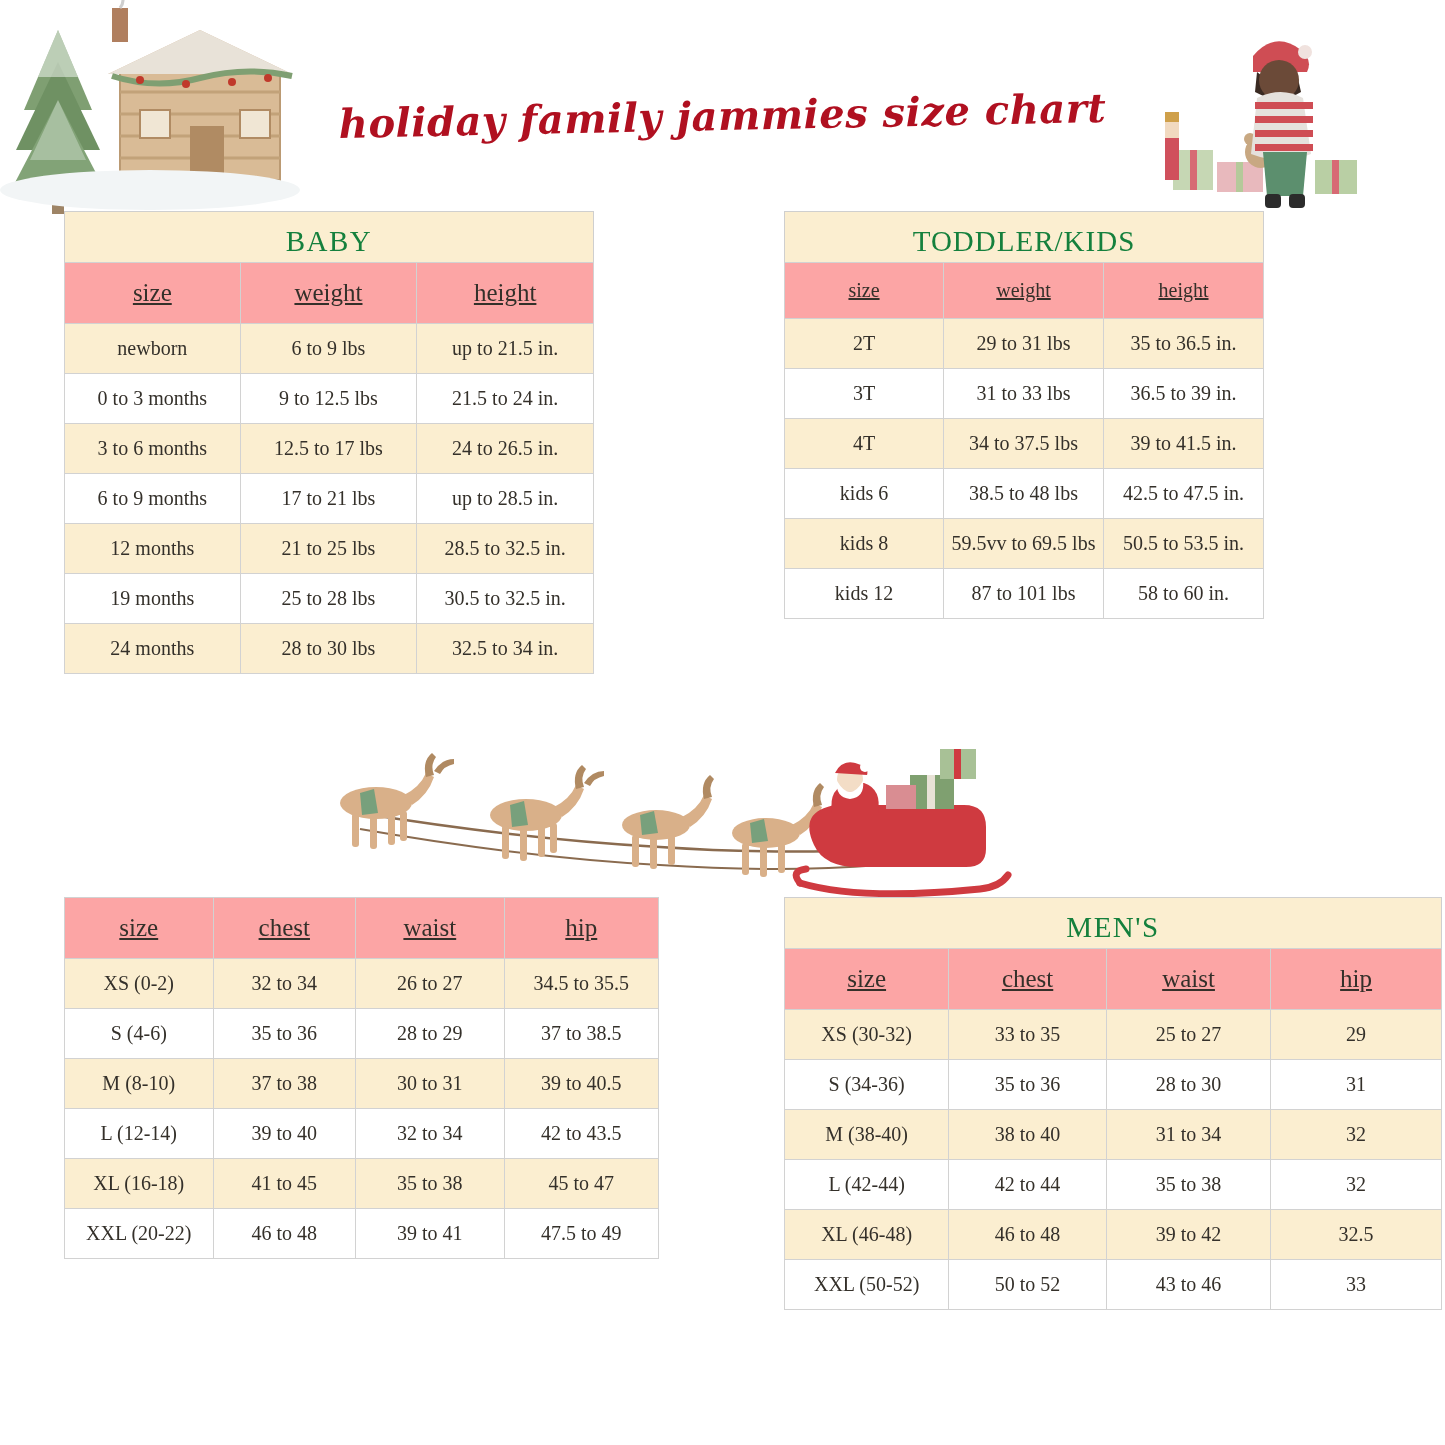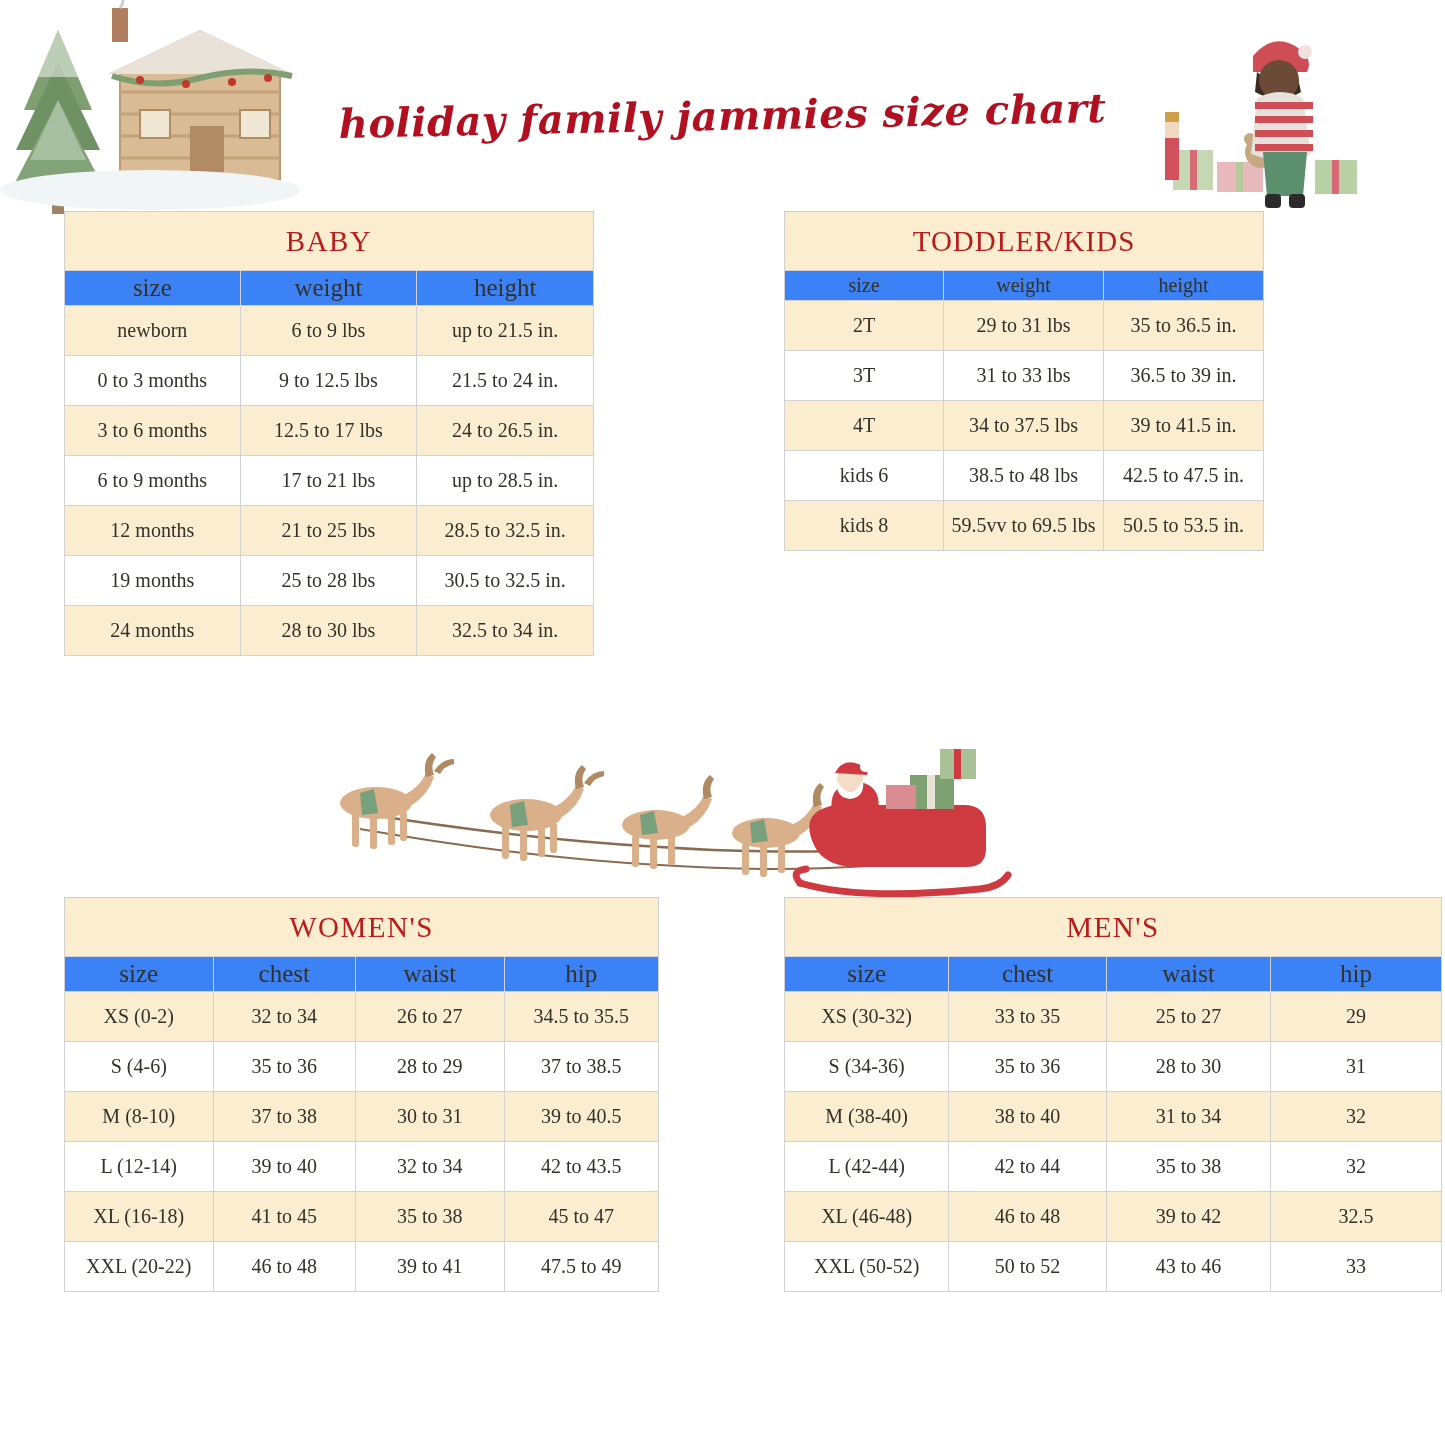--- a/index.html
+++ b/index.html
@@ -44,39 +44,40 @@
   table {
     border-collapse: collapse;
     width: 100%;
     table-layout: fixed;
   }
   caption {
     background: #fbeed0;
     font-family: "Liberation Serif", serif;
     font-size: 29px;
     letter-spacing: 1.5px;
-    padding: 13px 0 12px 0;
-    color: #b91c1c;
+    padding: 13px 0 4px 0;
+    color: #15803d;
     border: 1px solid #cfcfcf;
     border-bottom: none;
   }
   th, td {
     border: 1px solid #d2d2d2;
     text-align: center;
     font-size: 20px;
     color: #34302a;
     padding: 13px 2px;
     white-space: nowrap;
     overflow: hidden;
   }
   th {
     font-weight: normal;
     font-size: 25px;
-    padding: 3px 2px;
-    background: #3b82f6;
+    padding: 16px 2px;
+    background: #fca5a5;
+    text-decoration: underline;
   }
   tbody tr:nth-child(odd) td { background: #fbeed0; }
   tbody tr:nth-child(even) td { background: #ffffff; }
 
   
   .t3 col.c1 { width: 33.2%; }
   .t3 col.c2 { width: 33.4%; }
   .t3 col.c3 { width: 33.4%; }
 
   .t4 col.c1 { width: 25%; }
@@ -331,33 +332,37 @@
       <tr>
           <td>kids 6</td>
           <td>38.5 to 48 lbs</td>
           <td>42.5 to 47.5 in.</td>
         </tr>
       <tr>
           <td>kids 8</td>
           <td>59.5vv to 69.5 lbs</td>
           <td>50.5 to 53.5 in.</td>
         </tr>
+      <tr>
+          <td>kids 12</td>
+          <td>87 to 101 lbs</td>
+          <td>58 to 60 in.</td>
+        </tr>
     </tbody>
   </table>
 </div>
 
 <div class="table-wrap" id="womens-table">
   <table class="t4">
     <colgroup>
         <col class="c1">
         <col class="c2">
         <col class="c3">
         <col class="c4">
       </colgroup>
-    <caption>WOMEN'S</caption>
     <thead>
       <tr>
         <th>size</th>
         <th>chest</th>
         <th>waist</th>
         <th>hip</th>
       </tr>
     </thead>
     <tbody>
       <tr>

